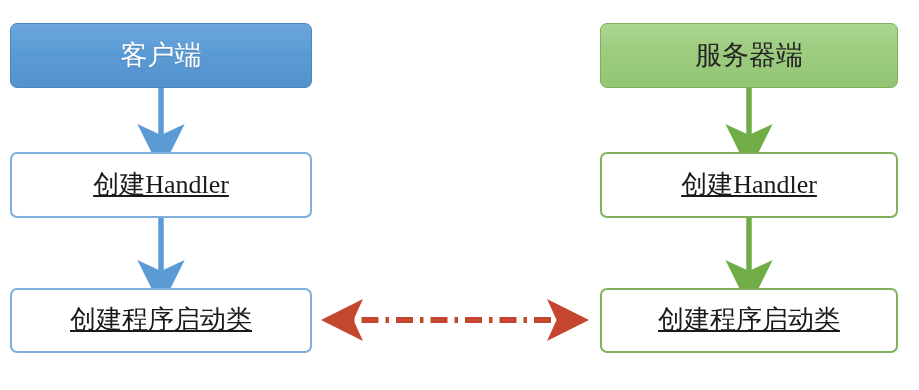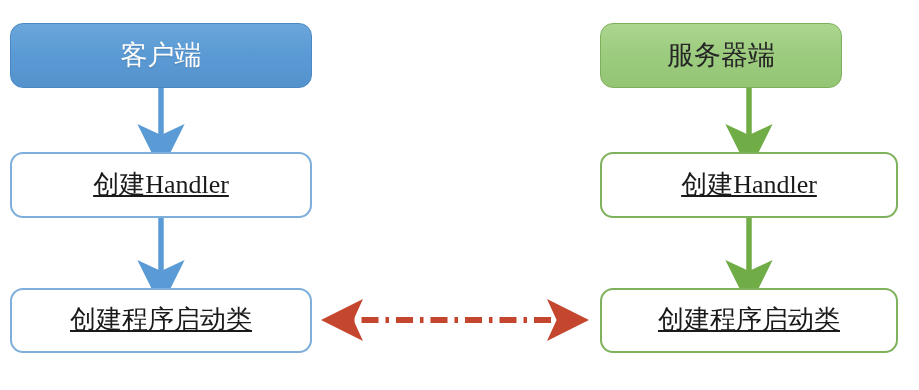--- a/index.html
+++ b/index.html
@@ -19,21 +19,21 @@
     overflow: hidden;
   }
 
   
   .node {
     position: absolute;
     box-sizing: border-box;
     display: flex;
     align-items: center;
     justify-content: center;
-    border-radius: 13px;
+    border-radius: 7px;
     text-align: center;
     line-height: 1.1;
     white-space: nowrap;
   }
 
   
   .node.header-blue {
     background: linear-gradient(180deg, #6BA6DB 0%, #5B9BD5 45%, #5492CC 100%);
     border: 1px solid #4A87C4;
     color: #ffffff;
@@ -118,21 +118,21 @@
   </div>
 
   <div class="node outline-blue step" style="left:10px; top:152px; width:302px; height:66px;">
     <span class="label">创建Handler</span>
   </div>
 
   <div class="node outline-blue step" style="left:10px; top:288px; width:302px; height:65px;">
     <span class="label">创建程序启动类</span>
   </div>
 
-  <div class="node header-green" style="left:600px; top:23px; width:242px; height:65px;">
+  <div class="node header-green" style="left:600px; top:23px; width:298px; height:65px;">
     <span class="label">服务器端</span>
   </div>
 
   <div class="node outline-green step" style="left:600px; top:152px; width:298px; height:66px;">
     <span class="label">创建Handler</span>
   </div>
 
   <div class="node outline-green step" style="left:600px; top:288px; width:298px; height:65px;">
     <span class="label">创建程序启动类</span>
   </div>

